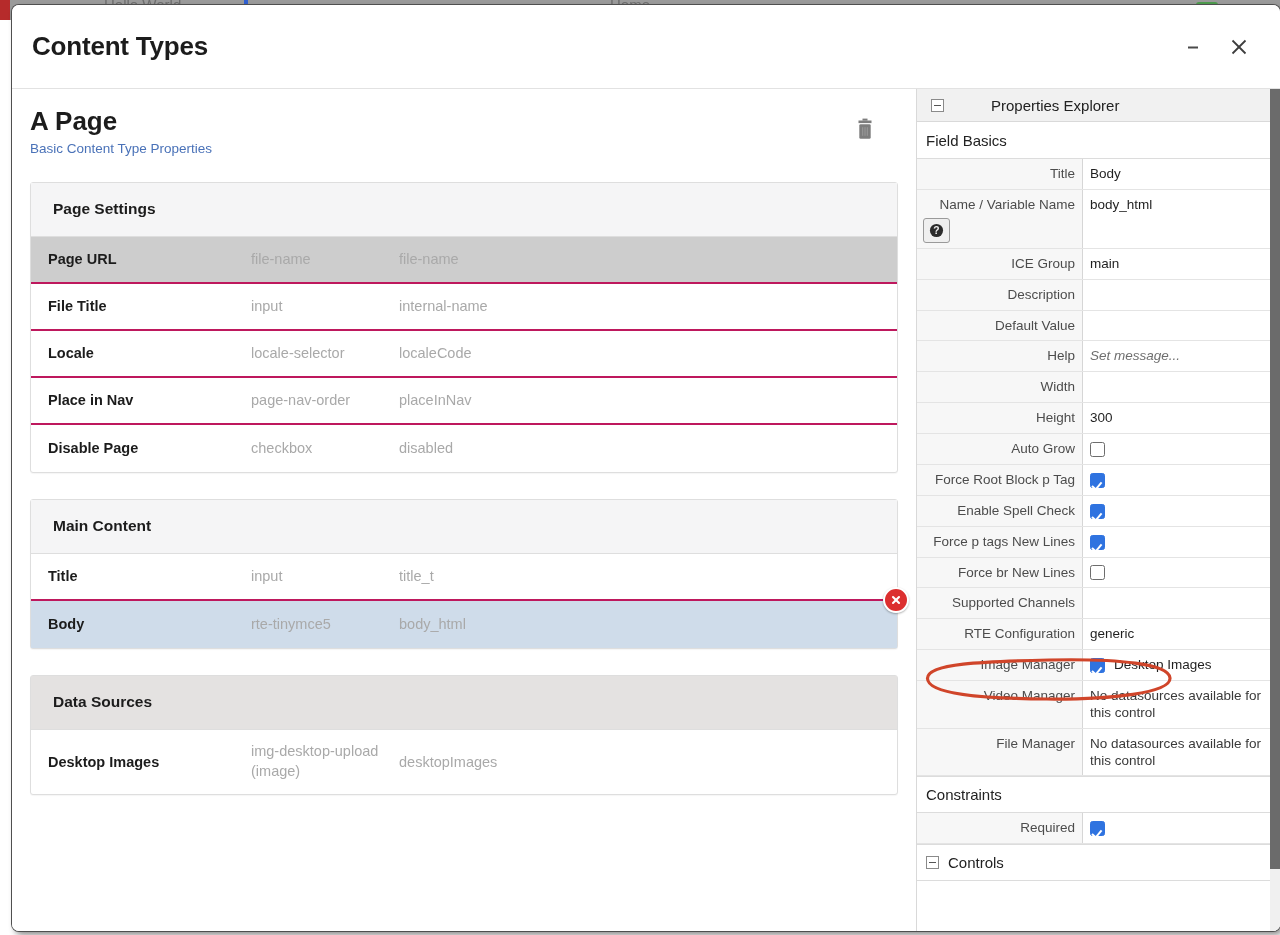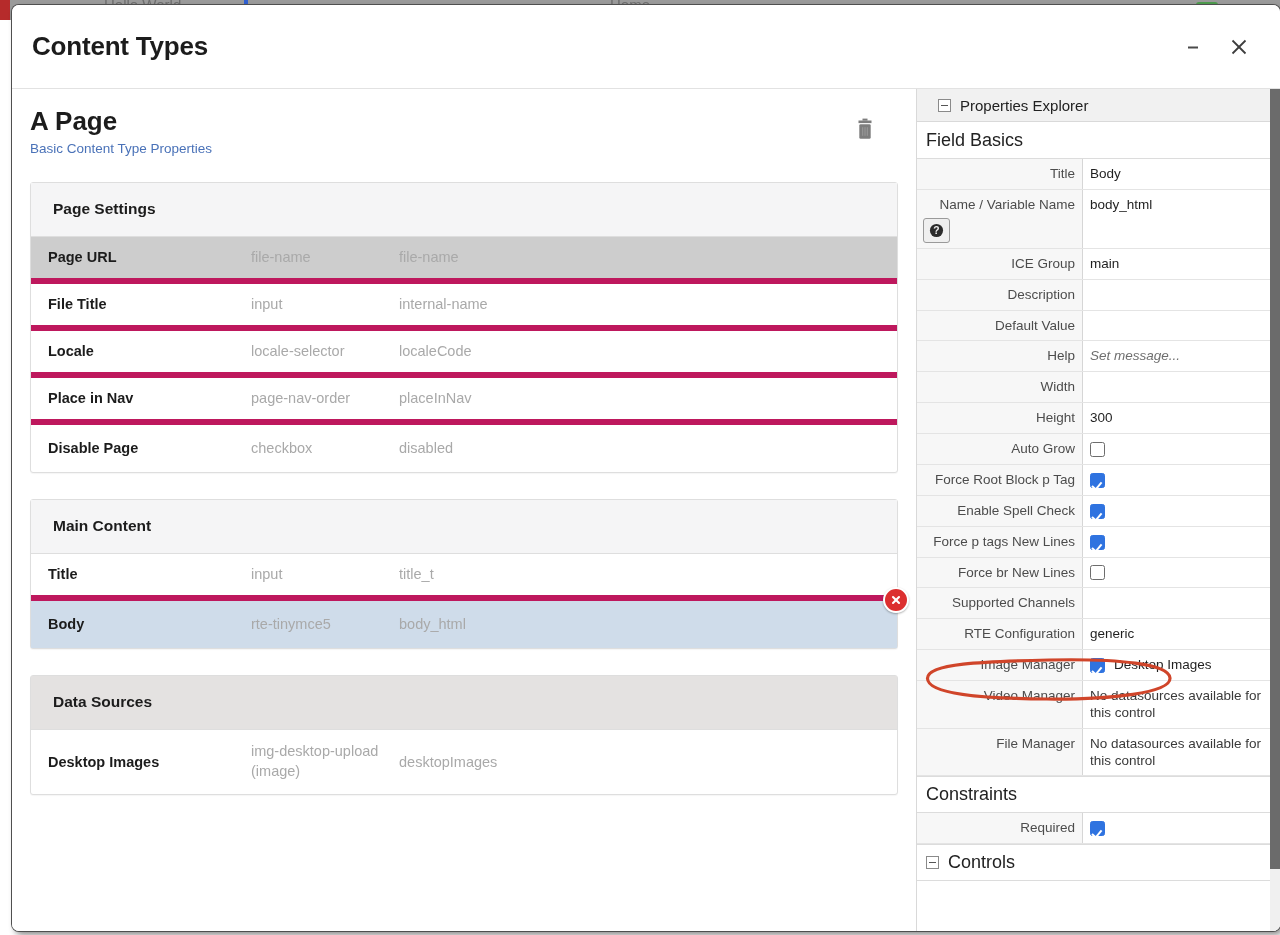--- a/index.html
+++ b/index.html
@@ -108,21 +108,21 @@
     padding-left: 22px;
     font-size: 15.5px; font-weight: bold; color: #1c1c1c;
     background: #f5f5f6;
     border-bottom: 1px solid #dedede;
   }
   .section-head.alt { background: #e4e2e1; }
 
   .frow {
     height: 47px;
     display: flex; align-items: center;
-    border-bottom: 6px solid #be185d;
+    border-bottom: 2px solid #be185d;
     font-size: 14.5px;
     position: relative;
   }
   .frow:last-child { border-bottom: none; }
   .frow.tall { height: 64px; }
   .frow.selected-gray { background: #cdcdcd; }
   .frow.selected-blue { background: #cfdcea; }
 
   .c-label {
     width: 220px; flex: 0 0 220px;
@@ -155,24 +155,24 @@
   #right-pane {
     flex: 0 0 364px; width: 364px;
     border-left: 1px solid #d9d9d9;
     background: #fff;
     position: relative;
     overflow: hidden;
   }
   #pe-head {
     height: 33px;
     display: flex; align-items: center;
-    padding-left: 21px;
+    padding-left: 14px;
     background: #f1f1f1;
     border-bottom: 1px solid #d9d9d9;
-    font-size: 15px; color: #222;
+    font-size: 15px; color: #222; gap: 38px;
   }
   .collapse-box {
     width: 13px; height: 13px; flex: 0 0 13px;
     border: 1px solid #8a8a8a;
     background: #fff;
     position: relative;
     margin-right: 9px;
     cursor: pointer;
   }
   .collapse-box::before {
@@ -181,21 +181,21 @@
   }
 
   #pe-scroll {
     position: absolute; left: 0; top: 33px; right: 0; bottom: 0;
     overflow: hidden;
   }
   .pe-group {
     height: 37px;
     display: flex; align-items: center;
     padding-left: 9px;
-    font-size: 18px; color: #222;
+    font-size: 15px; color: #222;
     background: #fff;
     border-bottom: 1px solid #dcdcdc;
     border-top: 1px solid #dcdcdc;
   }
   .pe-group.first { border-top: none; }
   .pe-row {
     display: flex;
     min-height: 30px;
     border-bottom: 1px solid #e4e4e4;
     font-size: 13.5px;

